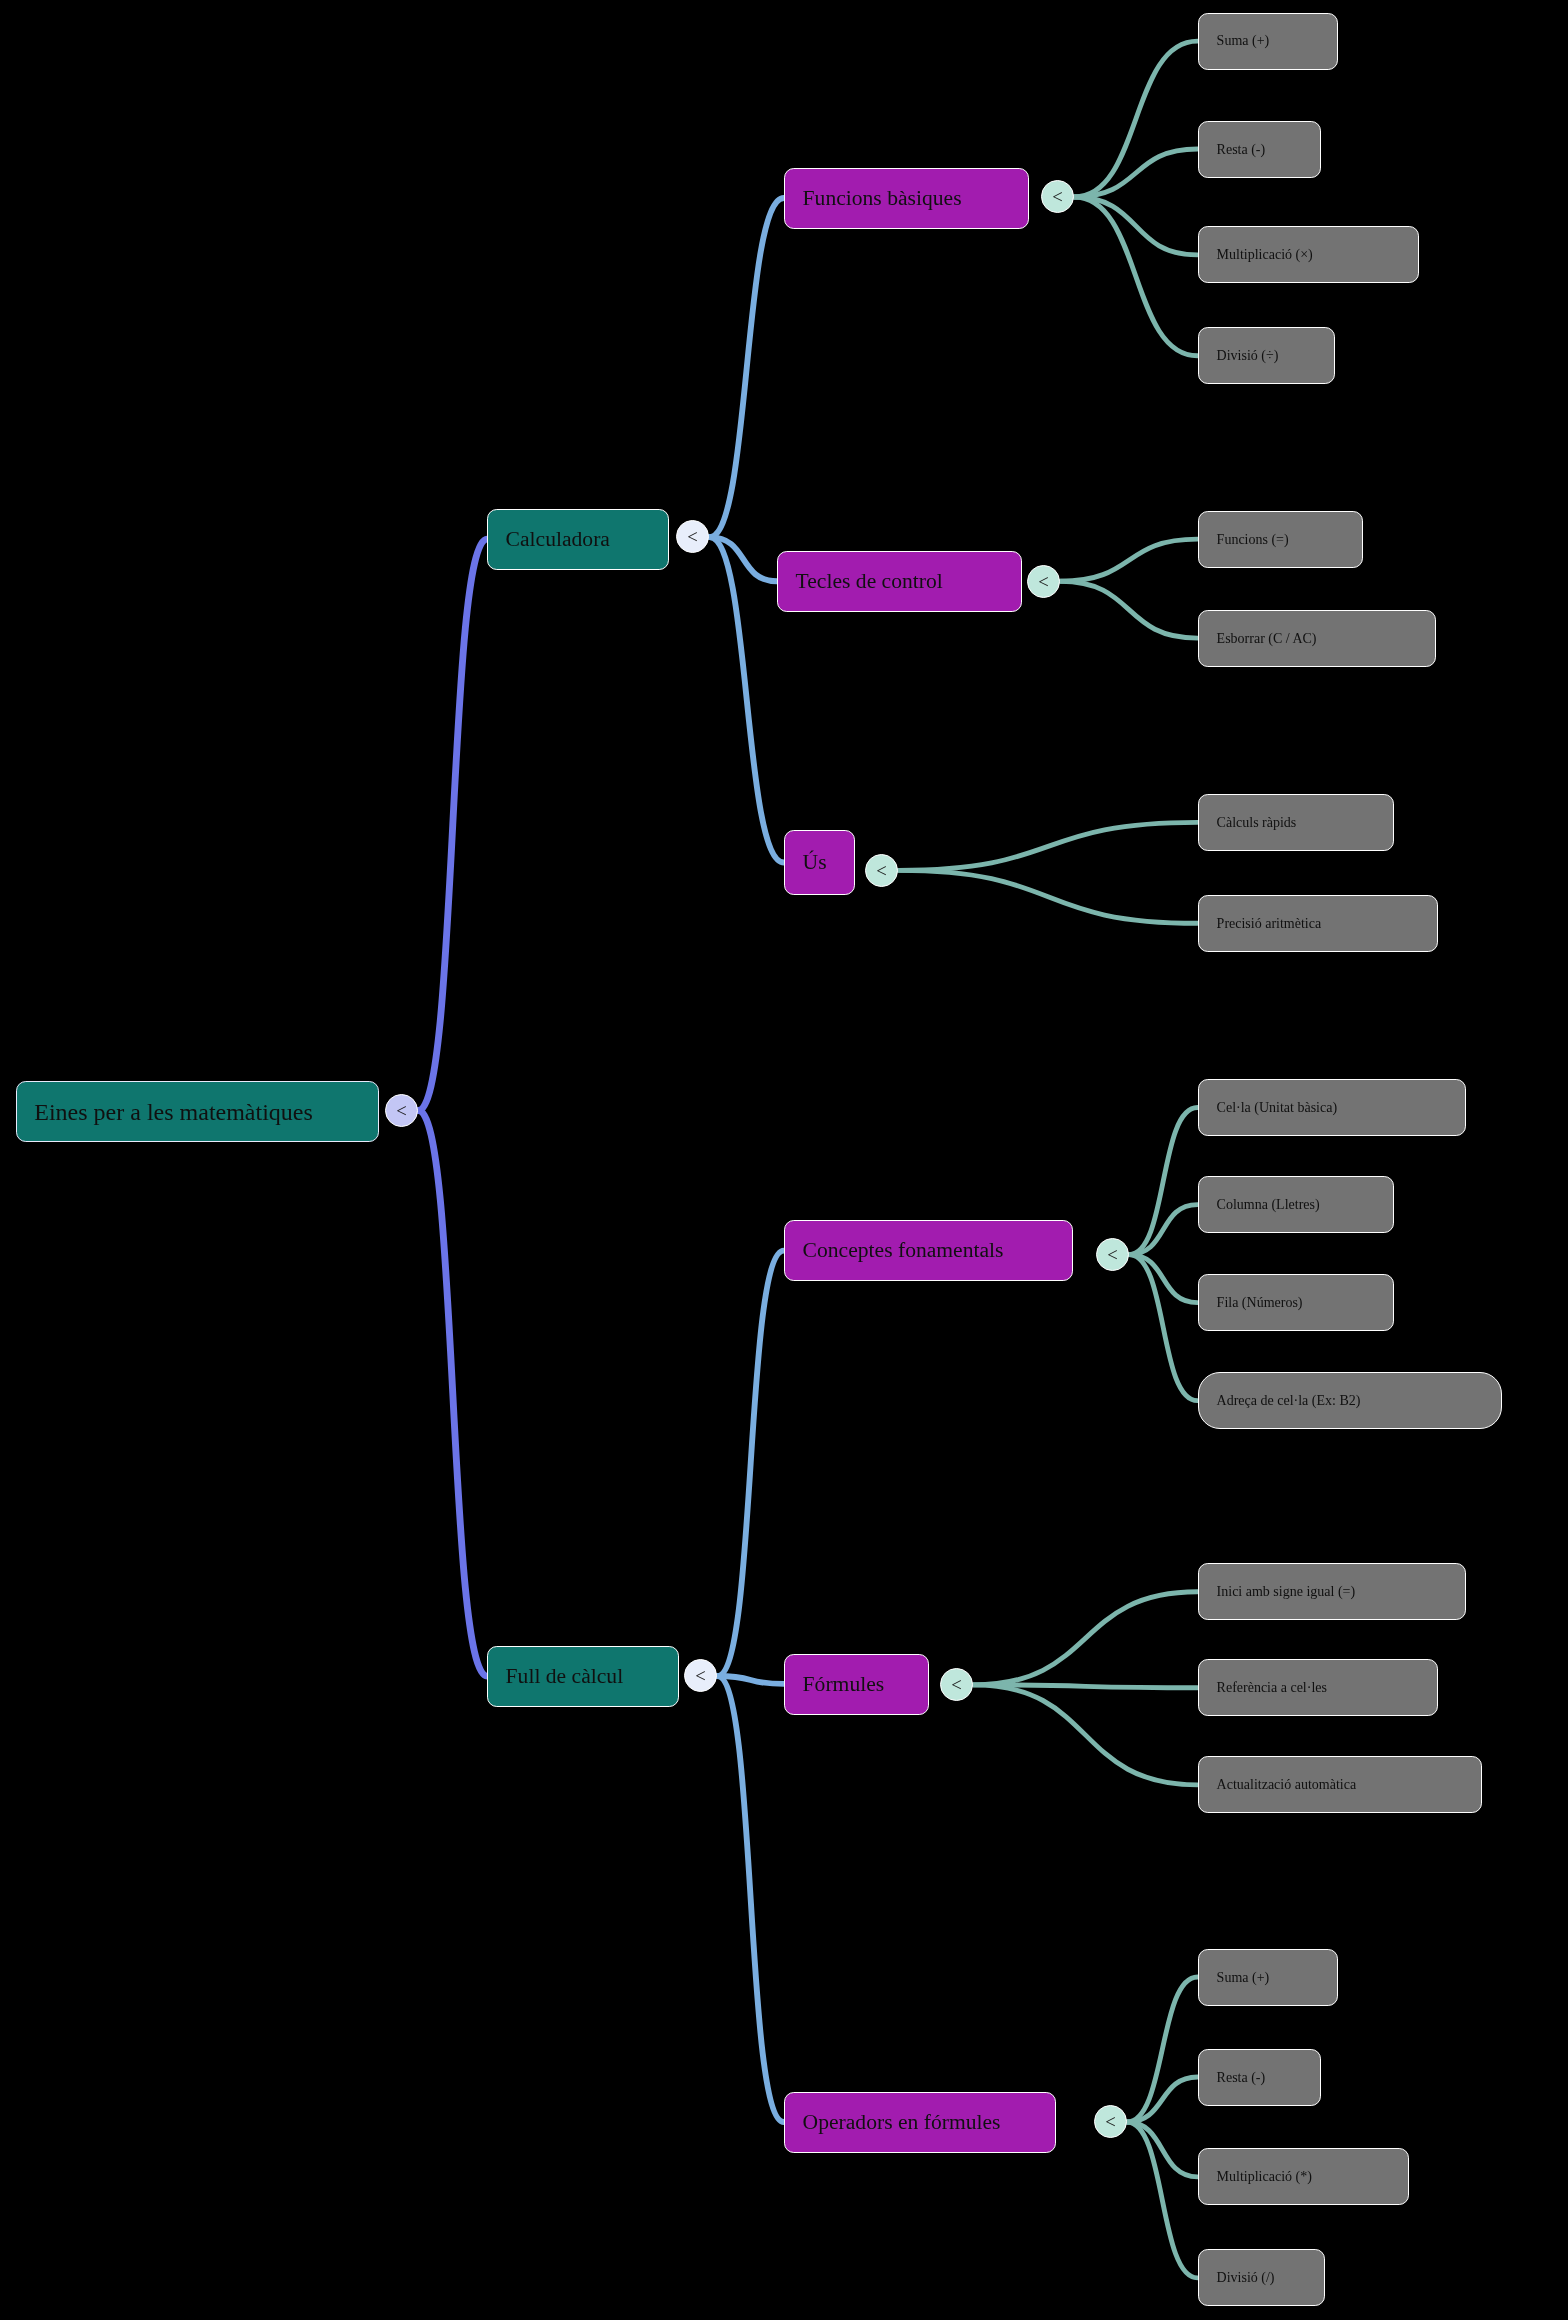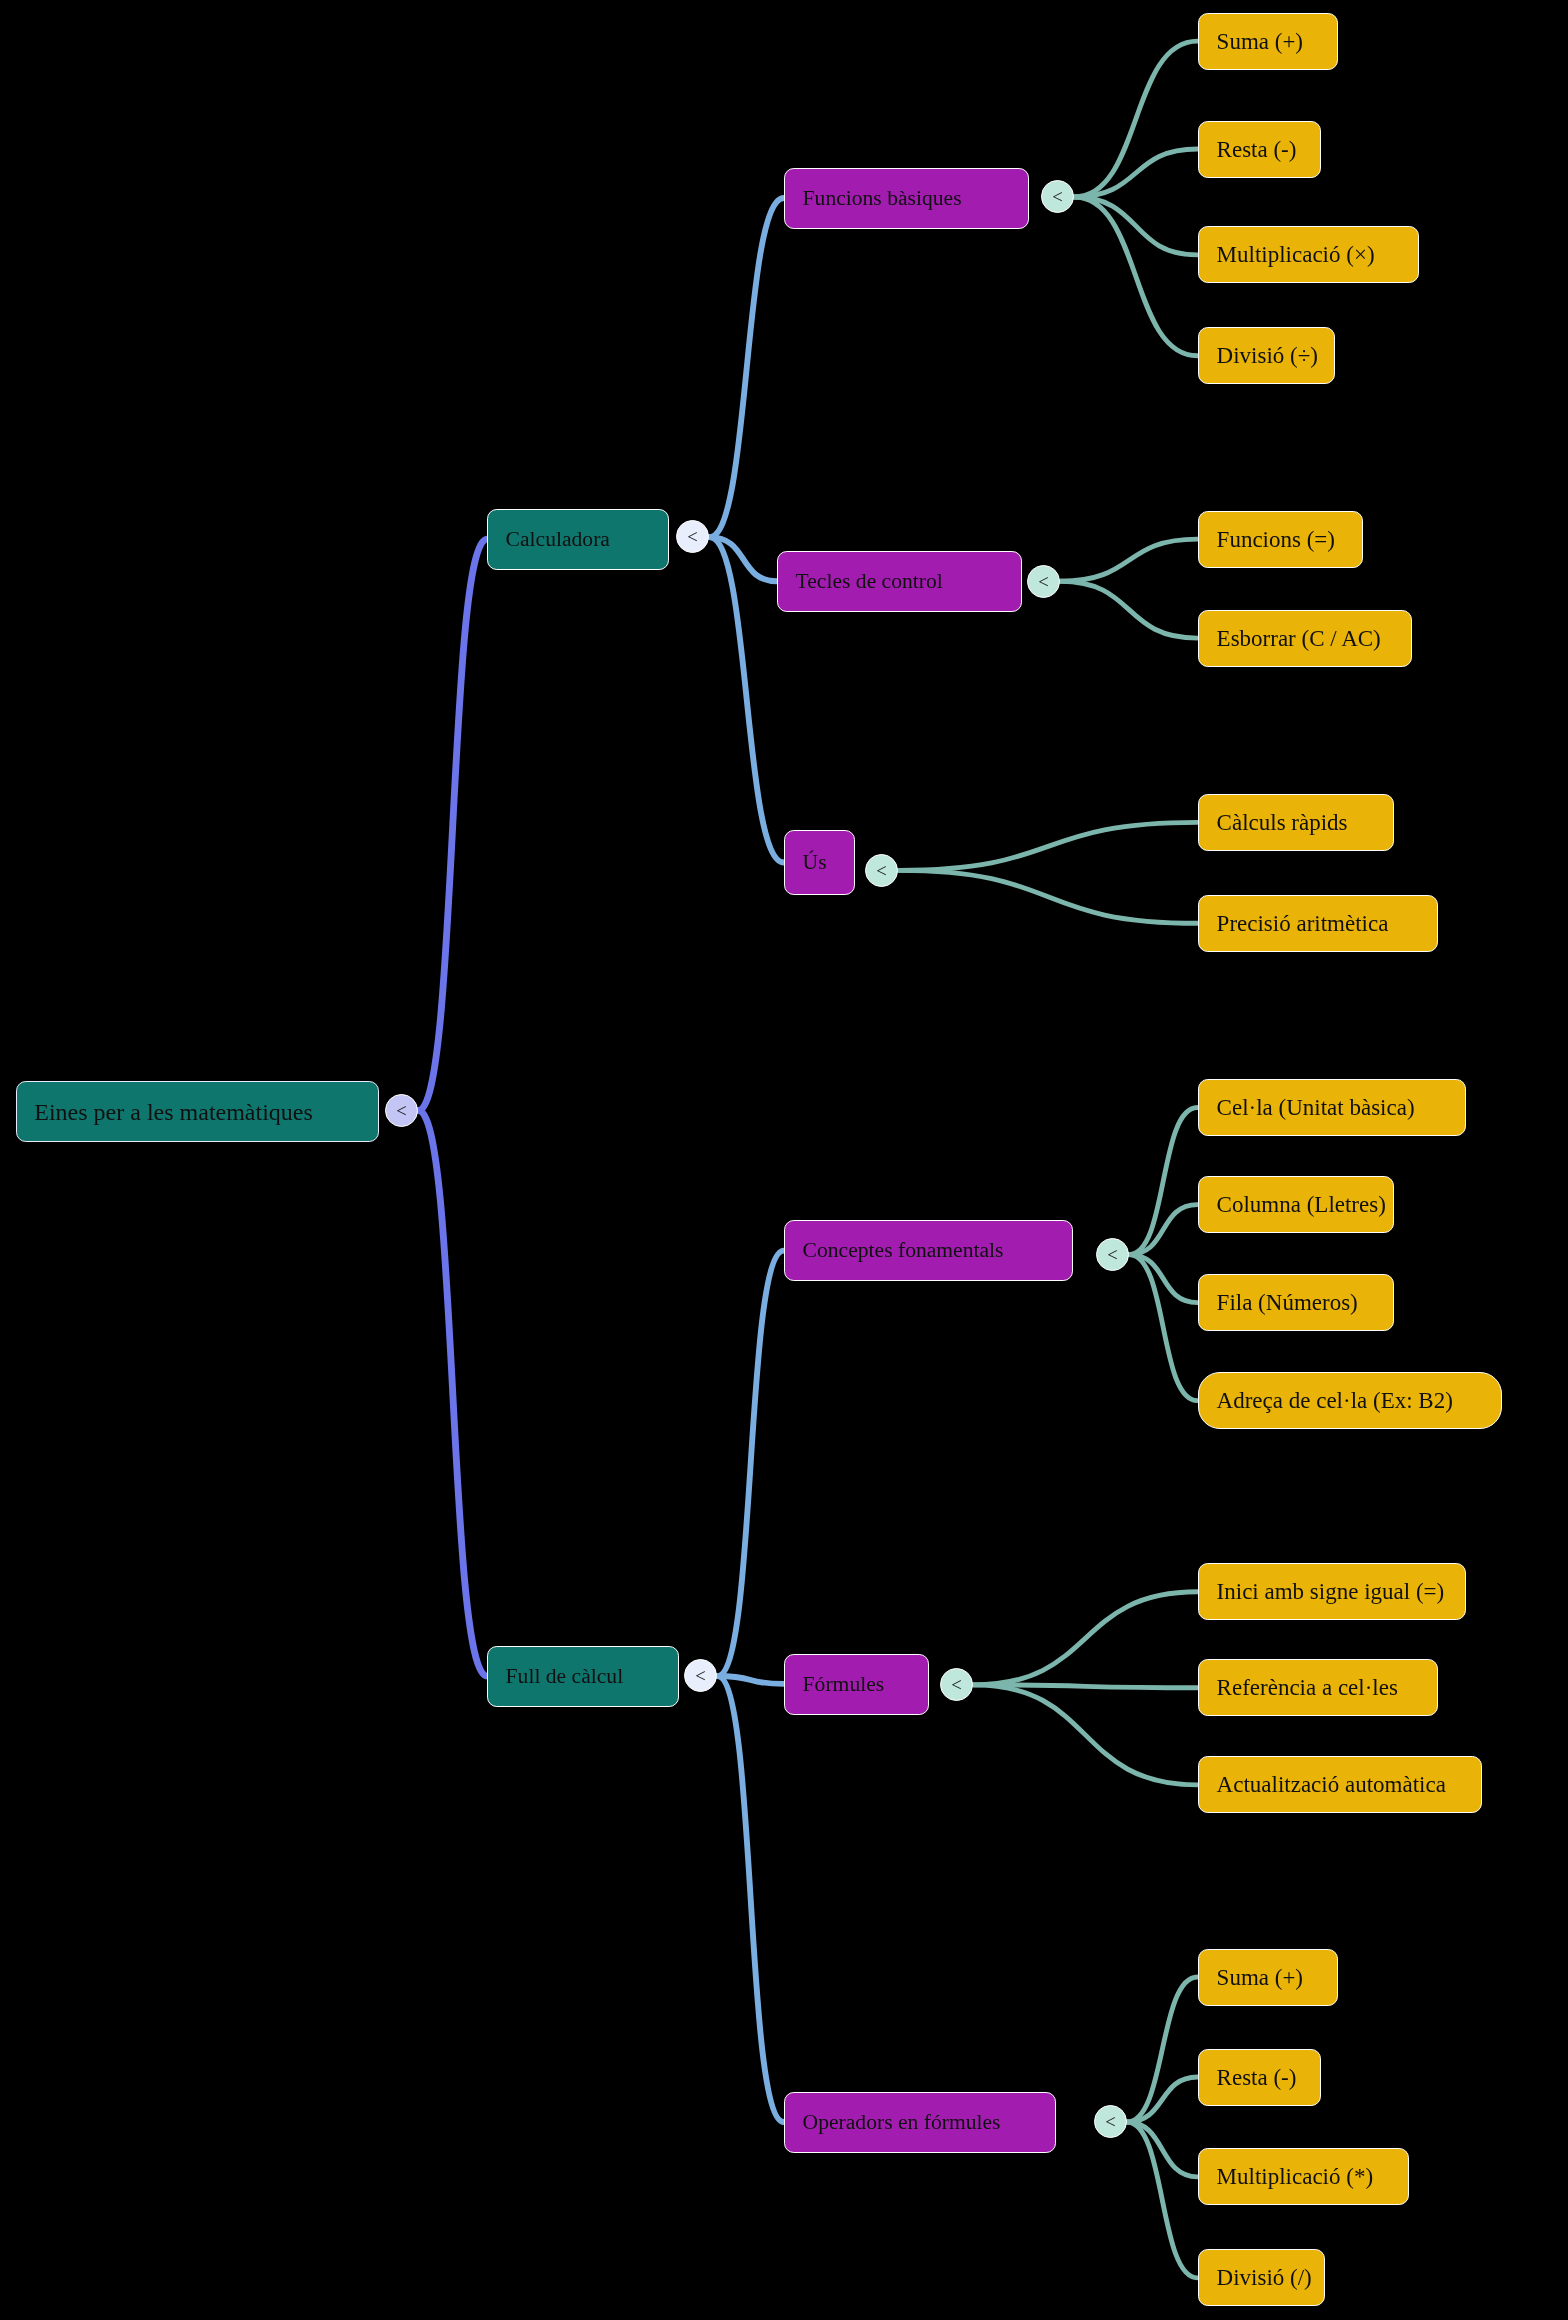--- a/index.html
+++ b/index.html
@@ -7,21 +7,21 @@
        font-family:"Liberation Serif","DejaVu Serif",serif;}
   #canvas{position:absolute;left:0;top:0;width:1568px;height:2321px;}
   svg#edges{position:absolute;left:0;top:0;width:1568px;height:2321px;}
   .node{position:absolute;box-sizing:border-box;display:flex;align-items:center;
         border-radius:9.8px;color:#101010;white-space:nowrap;
         padding:0 17.6px;border:1px solid #ffffff;}
   .node span{display:block;line-height:1;}
   .n-root{background:#0f766e;border-color:#e9eafb;font-size:24px;}
   .n-l1{background:#0f766e;border-color:#ffffff;font-size:21.6px;}
   .n-l2{background:#a21caf;border-color:#ffffff;font-size:21.6px;}
-  .n-leaf{background:#eab308;border-color:#ffffff;font-size:23px;}
+  .n-leaf{background:#737373;border-color:#ffffff;font-size:14px;}
   .toggle{position:absolute;box-sizing:border-box;border-radius:50%;
           display:flex;align-items:center;justify-content:center;
           font-size:18.6px;color:#1a1a1a;border:1px solid #ffffff;
           font-family:"Liberation Serif","DejaVu Serif",serif;}
   .t-root{background:#c3c6f5;}
   .t-l1{background:#e8eefb;}
   .t-l2{background:#bfe7dc;}
 </style>
 </head>
 <body>
@@ -89,21 +89,21 @@
       </div>
       <div class="node n-l2" style="left: 777px; top: 551px; width: 245px; height: 61px;">
         <span>Tecles de control</span>
       </div>
       <div class="toggle t-l2" style="left: 1027px; top: 565px; width: 33px; height: 33px;">
         <span>&lt;</span>
       </div>
       <div class="node n-leaf" style="left: 1198px; top: 511px; width: 165px; height: 57px;">
         <span>Funcions (=)</span>
       </div>
-      <div class="node n-leaf" style="left: 1198px; top: 610px; width: 214px; height: 57px;">
+      <div class="node n-leaf" style="left: 1198px; top: 610px; width: 238px; height: 57px;">
         <span>Esborrar (C / AC)</span>
       </div>
       <div class="node n-l2" style="left: 784px; top: 830px; width: 71px; height: 65px;">
         <span>Ús</span>
       </div>
       <div class="toggle t-l2" style="left: 865px; top: 854px; width: 33px; height: 33px;">
         <span>&lt;</span>
       </div>
       <div class="node n-leaf" style="left: 1198px; top: 794px; width: 196px; height: 57px;">
         <span>Càlculs ràpids</span>

